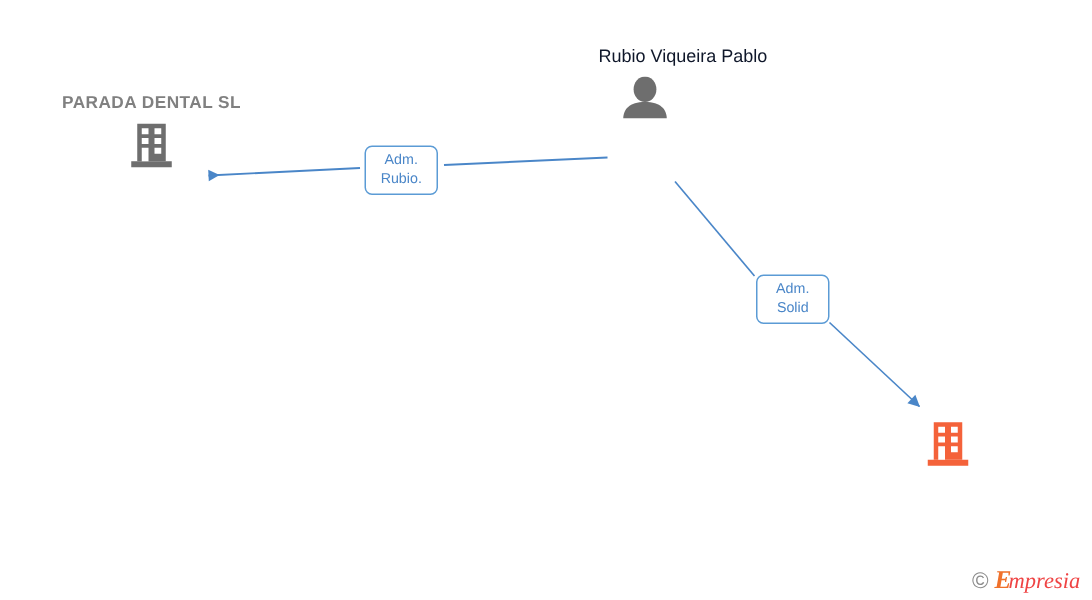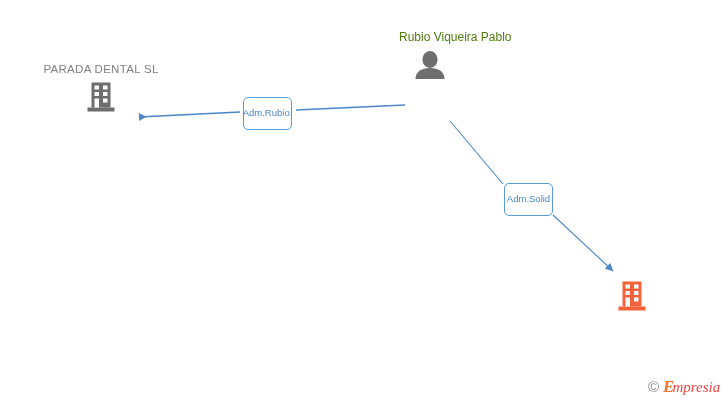--- a/index.html
+++ b/index.html
@@ -32,47 +32,47 @@
     flex-direction: column;
     align-items: center;
   }
   .node-label {
     text-align: center;
     line-height: 13px;
     white-space: pre;
   }
   .company-label {
     font-size: 11.5px;
-    font-weight: normal;
+    font-weight: bold;
     color: #808080;
     letter-spacing: 0.3px;
   }
   .person-label {
     font-size: 12px;
     font-weight: normal;
-    color: #4d7c0f;
+    color: #0f172a;
     line-height: 15px;
     text-align: center;
   }
   .icon-building svg { display: block; }
   .icon-person svg { display: block; }
 
   
   .rel-box {
     position: absolute;
     box-sizing: border-box;
     border: 1px solid #5b9bd5;
     border-radius: 5px;
     background: #ffffff;
     color: #4a86c8;
     font-size: 9.5px;
     line-height: 12.5px;
     text-align: center;
     display: flex;
-    flex-direction: row;
+    flex-direction: column;
     justify-content: center;
     align-items: center;
     padding: 2px 0;
   }
   .rel-box span { display: block; white-space: nowrap; }
 
   
   #watermark {
     position: absolute;
     display: flex;

